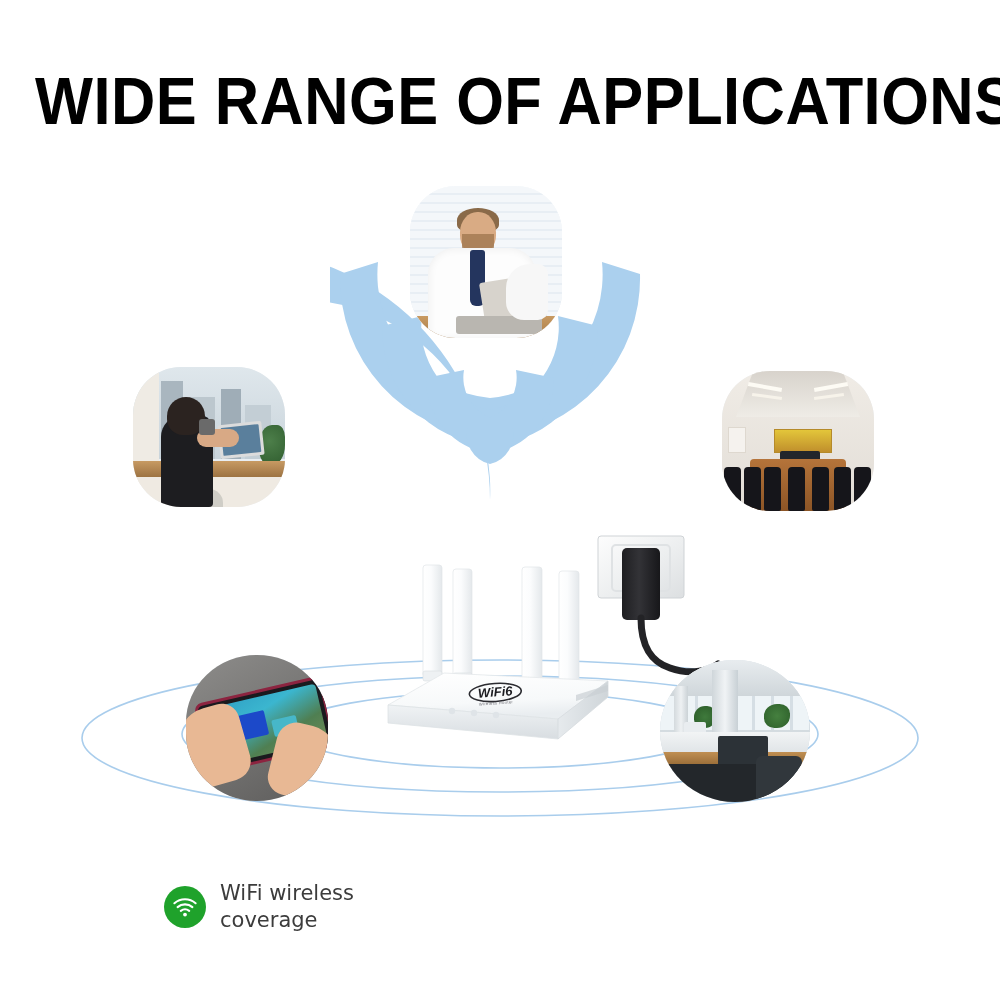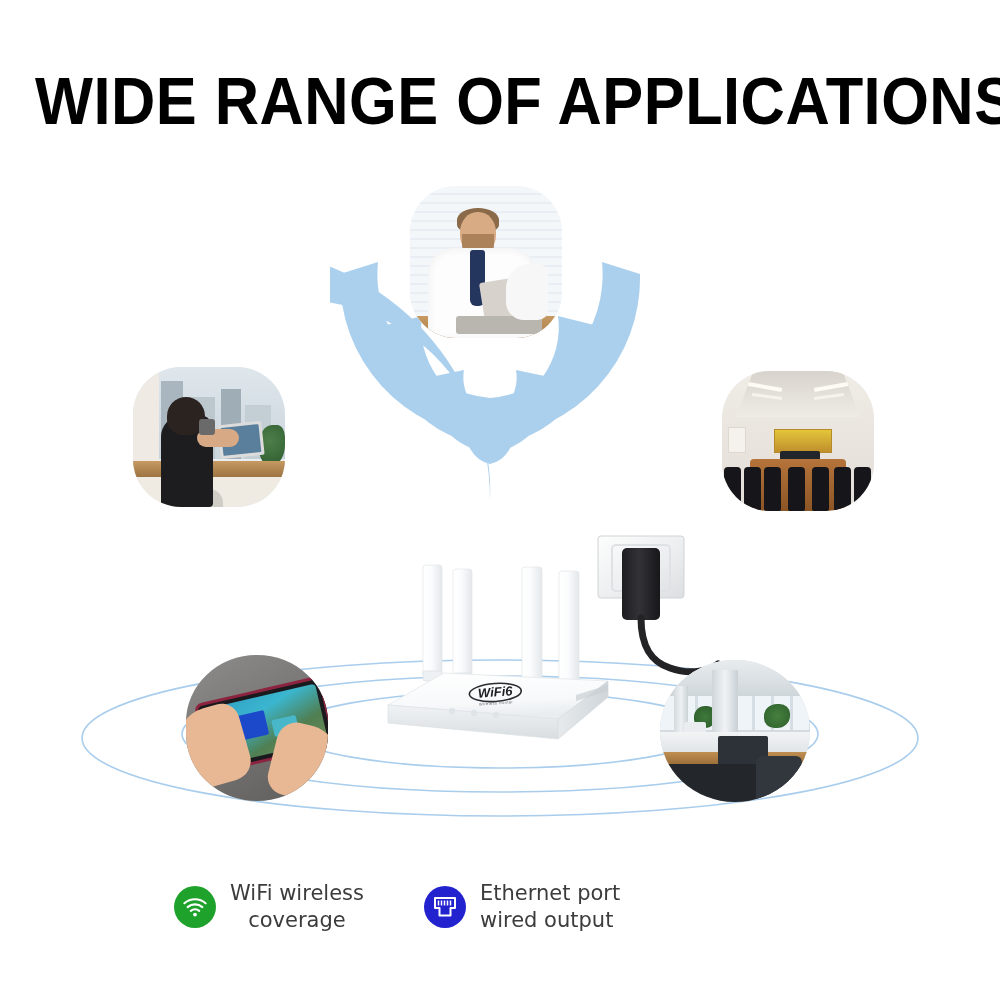--- a/index.html
+++ b/index.html
@@ -183,21 +183,21 @@
     top: 880px;
     width: 1000px;
     height: 70px;
   }
   .legend-item {
     position: absolute;
     display: flex;
     align-items: center;
     gap: 14px;
   }
-  .legend-item.i1 { left: 174px; top: 0; text-align: center; }
+  .legend-item.i1 { left: 164px; top: 0; }
   .legend-item.i2 { left: 424px; top: 0; }
   .legend-item.i3 { left: 654px; top: 8px; }
 
   .legend-icon {
     width: 42px;
     height: 42px;
     border-radius: 50%;
     flex: 0 0 42px;
     display: flex;
     align-items: center;
@@ -427,31 +427,15 @@
           <path d="M5.6 11.1 A 11.4 11.4 0 0 1 20.4 11.1"></path>
           <path d="M8.8 14.9 A 6.8 6.8 0 0 1 17.2 14.9"></path>
         </g>
         <circle cx="13" cy="18.6" r="1.9" fill="#ffffff"></circle>
       </svg>
     </div>
     <div class="legend-label">WiFi wireless
 coverage</div>
   </div>
 
-  <div class="legend-item i2">
-    <div class="legend-icon blue">
-      <svg width="26" height="24" viewBox="0 0 26 24">
-        <path d="M3 3 H23 V13 H18.5 V20.5 H7.5 V13 H3 Z" fill="none" stroke="#ffffff" stroke-width="2" stroke-linejoin="round"></path>
-        <g stroke="#ffffff" stroke-width="1.5">
-          <line x1="6.5" y1="5.5" x2="6.5" y2="10.5"></line>
-          <line x1="9.5" y1="5.5" x2="9.5" y2="10.5"></line>
-          <line x1="12.5" y1="5.5" x2="12.5" y2="10.5"></line>
-          <line x1="15.5" y1="5.5" x2="15.5" y2="10.5"></line>
-          <line x1="18.5" y1="5.5" x2="18.5" y2="10.5"></line>
-        </g>
-      </svg>
-    </div>
-    <div class="legend-label">Ethernet port
-wired output</div>
-  </div>
 
 
 </div>
 
 </body></html>

